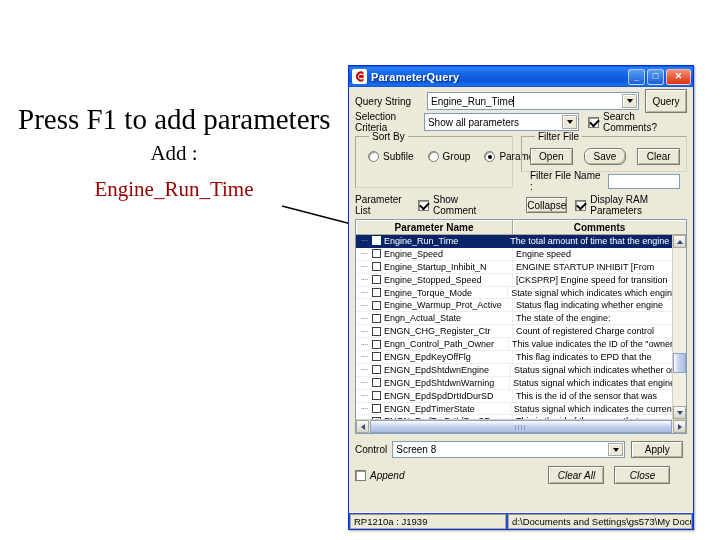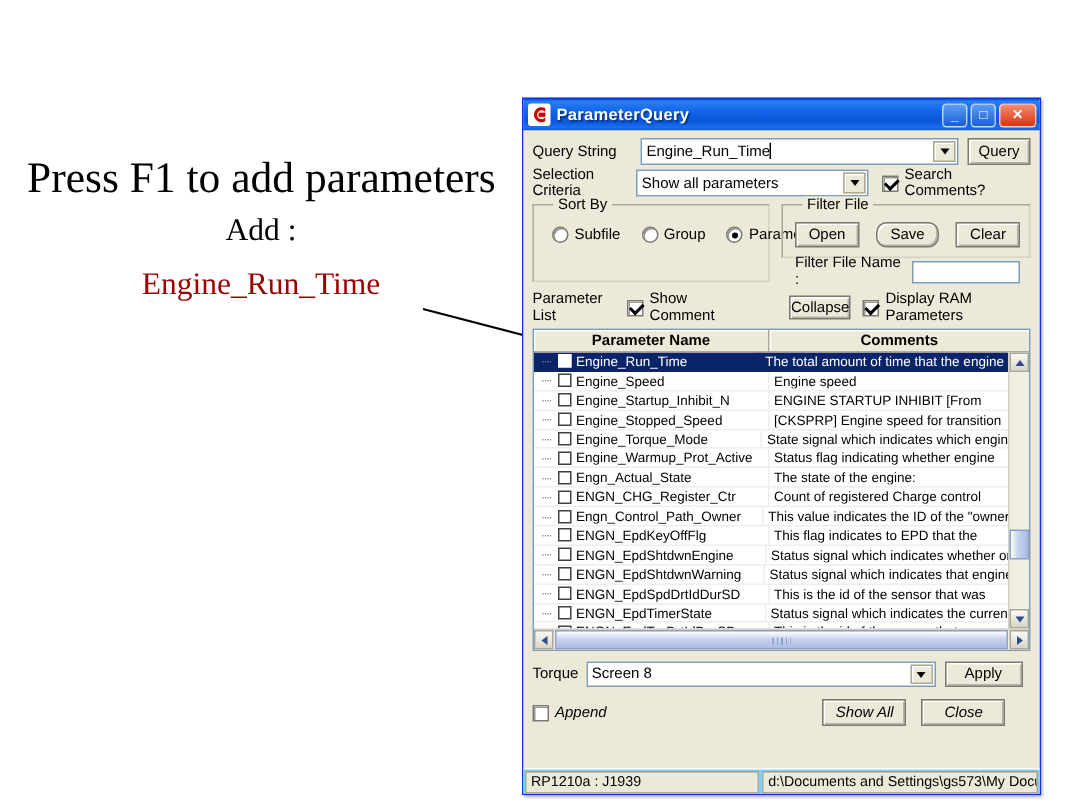--- a/index.html
+++ b/index.html
@@ -399,21 +399,21 @@
     left: 50%; top: 4px;
     width: 12px; height: 5px;
     margin-left: -6px;
     background: repeating-linear-gradient(to right, #8ca0c8 0 1px, transparent 1px 3px);
   }
 
   .statusbar {
     position: absolute;
     left: 0; right: 0; bottom: 0;
     height: 17px;
-    background: #7dd3fc;
+    background: #1d4ed8;
     border-top: 1px solid #ffffff;
     display: flex;
     align-items: center;
     box-sizing: border-box;
   }
   .sb-pane {
     height: 15px;
     border: 1px solid #aca899;
     border-top-color: #9d9a8f;
     box-sizing: border-box;
@@ -469,21 +469,21 @@
     <div class="row-qs">
       <div class="lbl-qs">Query String</div>
       <div class="combo" style="width:212px;">
         <div class="val">
           <span>Engine_Run_Time</span><span class="cursor-bar"></span>
         </div>
         <div class="caret-btn">
           <span class="caret"></span>
         </div>
       </div>
-      <div class="btn3d" style="width:42px;height:18px;margin-left:6px;text-align:center;">Query</div>
+      <div class="btn3d" style="width:42px;height:24px;margin-left:6px;text-align:center;">Query</div>
     </div>
 
     <div class="row-sc">
       <div class="lbl-qs">Selection Criteria</div>
       <div class="combo" style="width:162px;">
         <div class="val">Show all parameters</div>
         <div class="caret-btn">
           <span class="caret"></span>
         </div>
       </div>
@@ -680,34 +680,34 @@
             <span class="sb-arrow-lt"></span>
           </div>
         <div class="h-thumb"></div>
         <div class="sb-btn">
             <span class="sb-arrow-rt"></span>
           </div>
       </div>
     </div>
 
     <div style="display:flex;align-items:center;margin-top:7px;">
-      <span style="font-size:10px;">Torque</span>
+      <span style="font-size:10px;">Control</span>
       <div class="combo" style="width:233px;height:17px;margin-left:5px;">
         <div class="val">Screen 8</div>
         <div class="caret-btn">
           <span class="caret"></span>
         </div>
       </div>
       <div class="btn3d" style="width:52px;height:17px;margin-left:6px;">Apply</div>
     </div>
 
     <div style="display:flex;align-items:center;margin-top:8px;font-style:italic;">
       <span class="chk"></span>
       <span class="chk-label">Append</span>
-      <div class="btn3d" style="width:56px;height:18px;margin-left:144px;">Show All</div>
+      <div class="btn3d" style="width:56px;height:18px;margin-left:144px;">Clear All</div>
       <div class="btn3d" style="width:56px;height:18px;margin-left:10px;">Close</div>
     </div>
 
   </div>
 
   <div class="statusbar">
     <div class="sb-pane" style="width:166px;">RP1210a : J1939</div>
     <div class="sb-pane" style="flex:1 1 auto;">d:\Documents and Settings\gs573\My Docum</div>
   </div>
 

